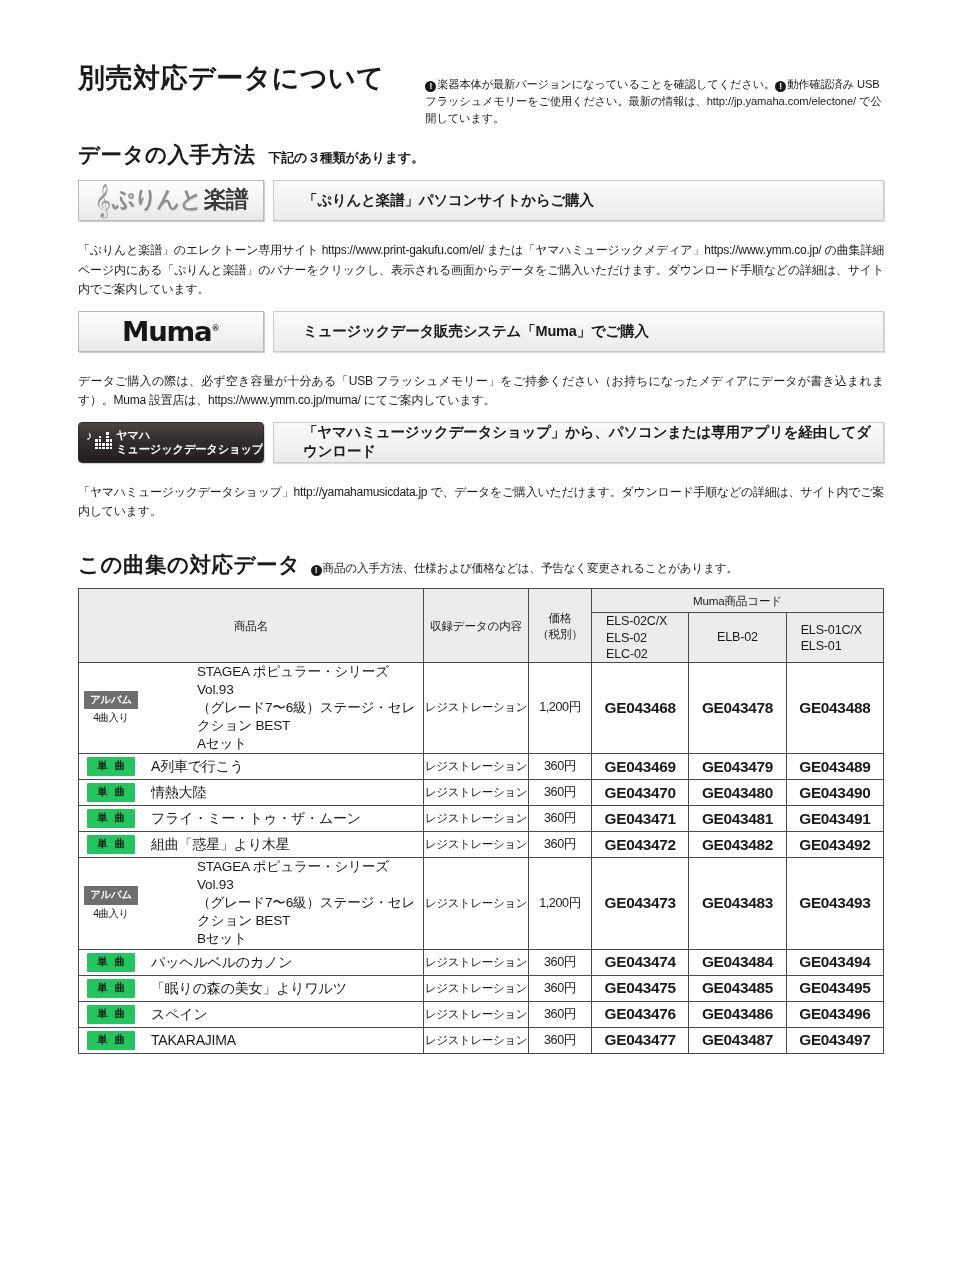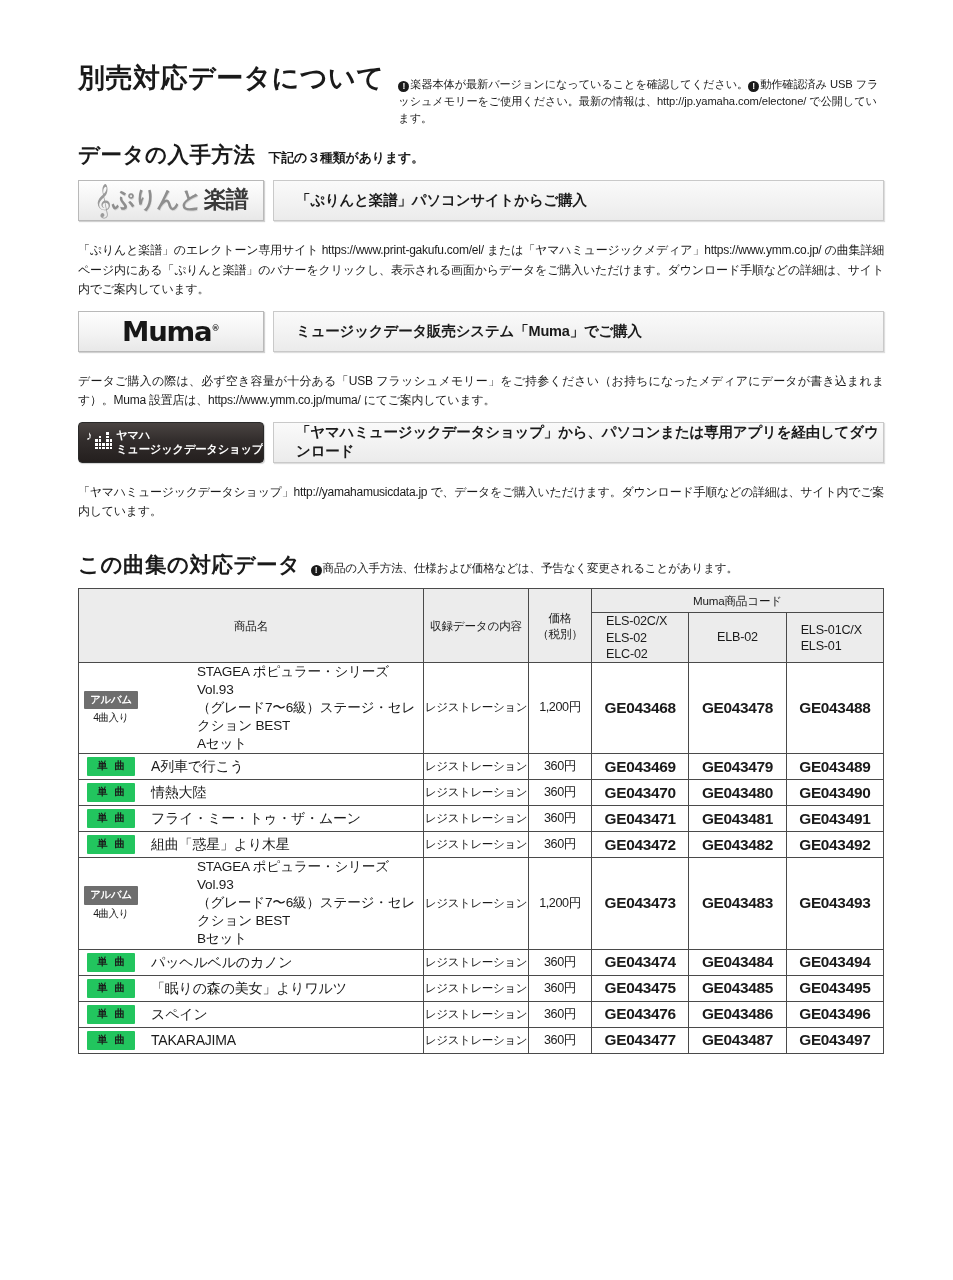--- a/index.html
+++ b/index.html
@@ -20,20 +20,21 @@
     left: 78px;
     top: 0;
     width: 806px;
   }
 
   
   .head-row {
     display: flex;
     align-items: flex-start;
     padding-top: 64px;
+    gap: 27px;
   }
   .h1 {
     font-size: 27px;
     font-weight: bold;
     letter-spacing: 0.5px;
     line-height: 1.1;
     white-space: nowrap;
   }
   .head-note {
     margin-left: 14px;
@@ -103,21 +104,21 @@
     padding-left: 7px;
   }
   .banner {
     flex: 1;
     margin-left: 9px;
     box-sizing: border-box;
     border: 1px solid #c9c9c9;
     background: linear-gradient(180deg,#fafafa 0%,#f2f2f2 55%,#ebebeb 100%);
     display: flex;
     align-items: center;
-    padding-left: 22px;
+    padding-left: 29px;
     font-size: 14.5px;
     font-weight: bold;
     letter-spacing: -0.2px;
     box-shadow: 1px 1px 1px rgba(0,0,0,0.13);
   }
   .desc {
     margin-top: 20px;
     font-size: 12px;
     line-height: 1.62;
     letter-spacing: -0.25px;

